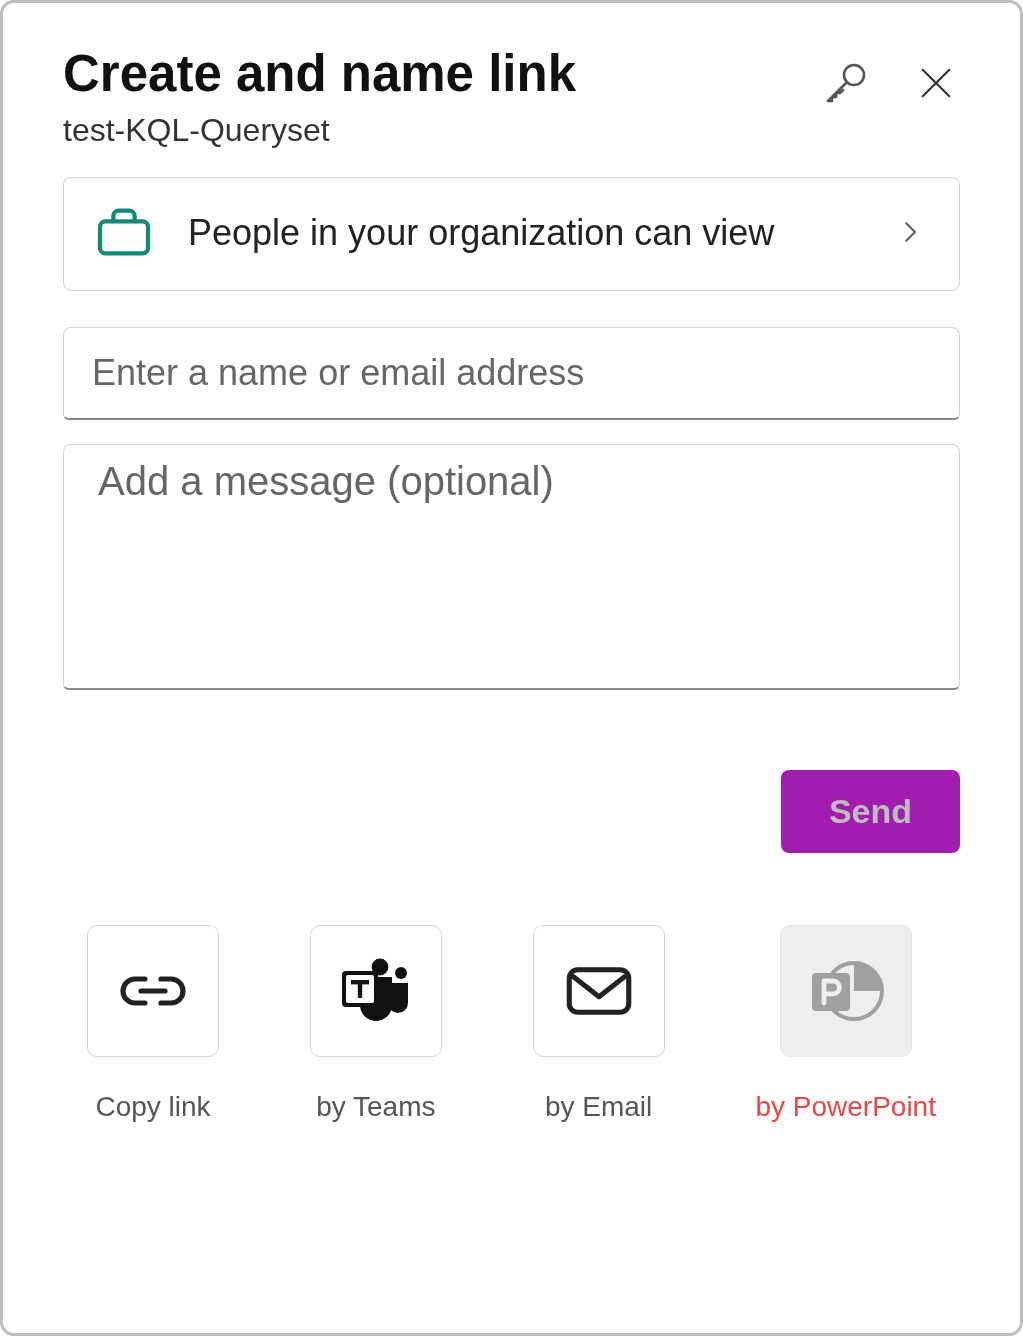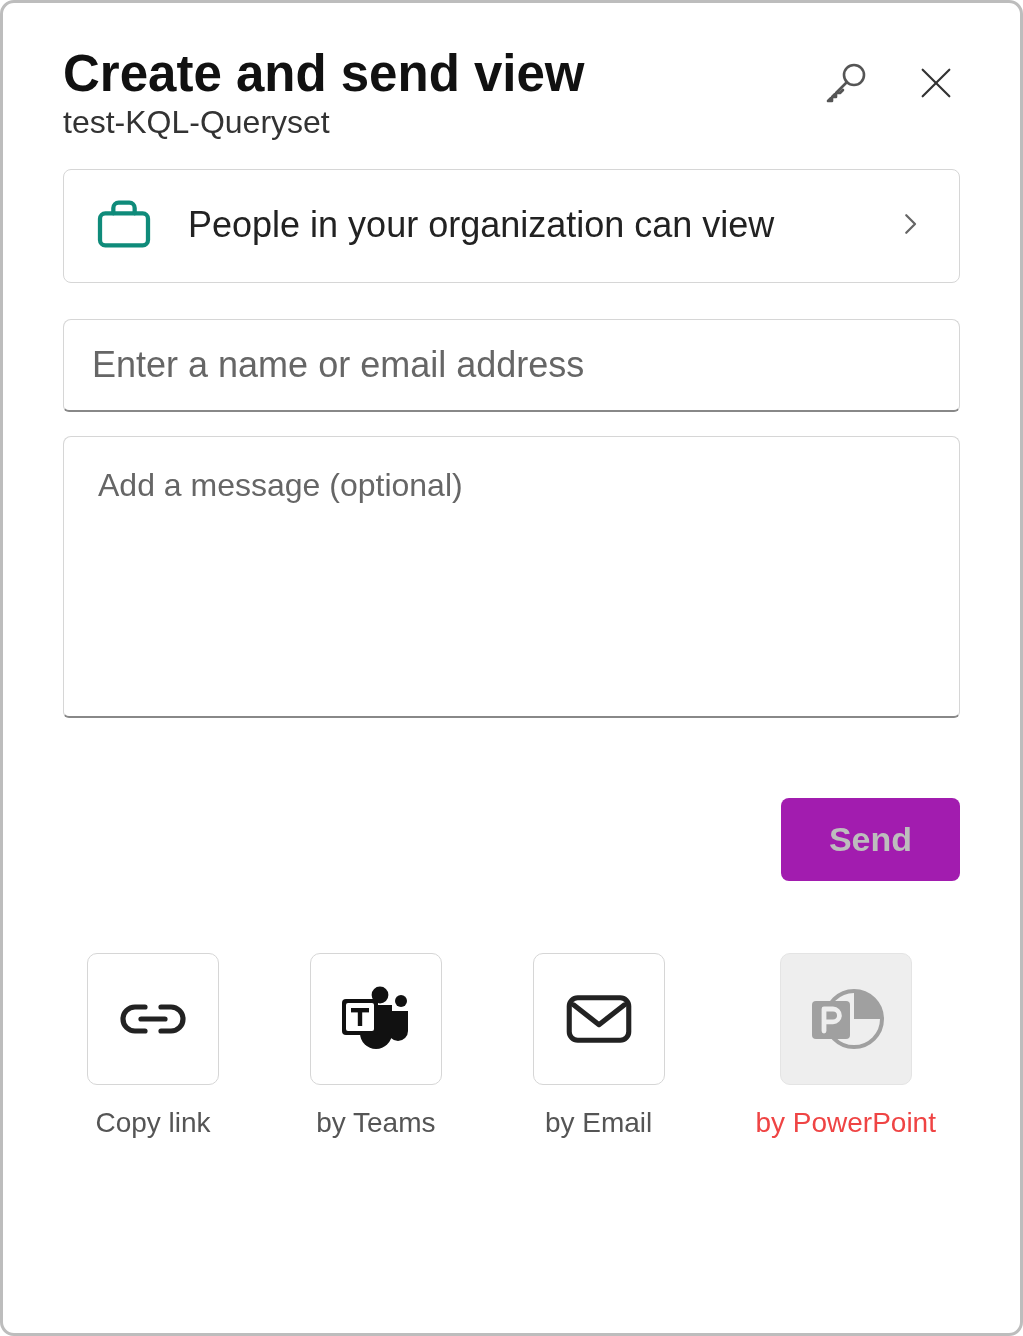--- a/index.html
+++ b/index.html
@@ -37,21 +37,21 @@
     .title {
       font-size: 51px;
       font-weight: 700;
       color: #111;
       line-height: 1.15;
     }
     .subtitle {
       font-size: 32px;
       font-weight: 400;
       color: #333;
-      margin-top: 0;
+      margin-top: 8px;
     }
     .header-icons {
       display: flex;
       gap: 38px;
       align-items: center;
       padding-top: 10px;
     }
     .icon-btn {
       background: none;
       border: none;
@@ -100,26 +100,26 @@
       color: #222;
       font-family: inherit;
     }
     .input-field::placeholder {
       color: #666;
     }
 
     .message-field {
       margin-top: 24px;
       width: 100%;
-      height: 282px;
+      height: 246px;
       border: 1.5px solid #d6d6d6;
       border-bottom: 2px solid #888;
       border-radius: 8px 8px 6px 6px;
-      padding: 30px 34px;
-      font-size: 32px;
+      padding: 14px 34px;
+      font-size: 40px;
       color: #222;
       font-family: inherit;
       resize: none;
     }
     .message-field::placeholder {
       color: #666;
     }
 
     .send-row {
       display: flex;
@@ -141,21 +141,21 @@
     .share-options {
       margin-top: 72px;
       display: flex;
       justify-content: space-between;
       padding: 0 24px;
     }
     .share-option {
       display: flex;
       flex-direction: column;
       align-items: center;
-      gap: 22px;
+      gap: 34px;
       cursor: pointer;
       text-align: center;
     }
     .share-tile {
       width: 132px;
       height: 132px;
       border: 1.5px solid #d6d6d6;
       border-radius: 10px;
       display: flex;
       align-items: center;
@@ -174,21 +174,21 @@
       color: #ef4444;
     }
   </style>
 </head>
 <body>
 
 <div class="dialog">
 
   <div class="header">
     <div class="header-left">
-      <h1 class="title">Create and send view</h1>
+      <h1 class="title">Create and name link</h1>
       <div class="subtitle">test-KQL-Queryset</div>
     </div>
     <div class="header-icons">
       <button class="icon-btn" aria-label="Manage access">
         <svg width="48" height="48" viewBox="0 0 24 24" fill="none" stroke="currentColor" stroke-width="1.3" stroke-linecap="round" stroke-linejoin="round">
           <circle cx="16" cy="8" r="5"></circle>
           <path d="M12.5 11.5 L3 21 L3 21 L5 21 L5 19 L7 19 L7 17 L9 17 L10.5 15.5"></path>
         </svg>
       </button>
       <button class="icon-btn" aria-label="Close">

